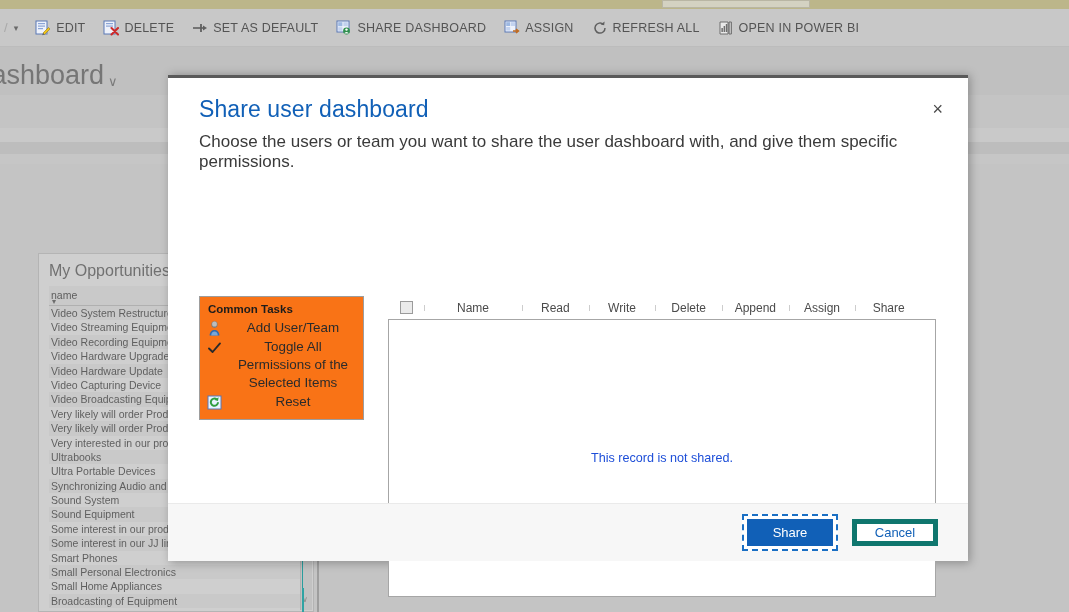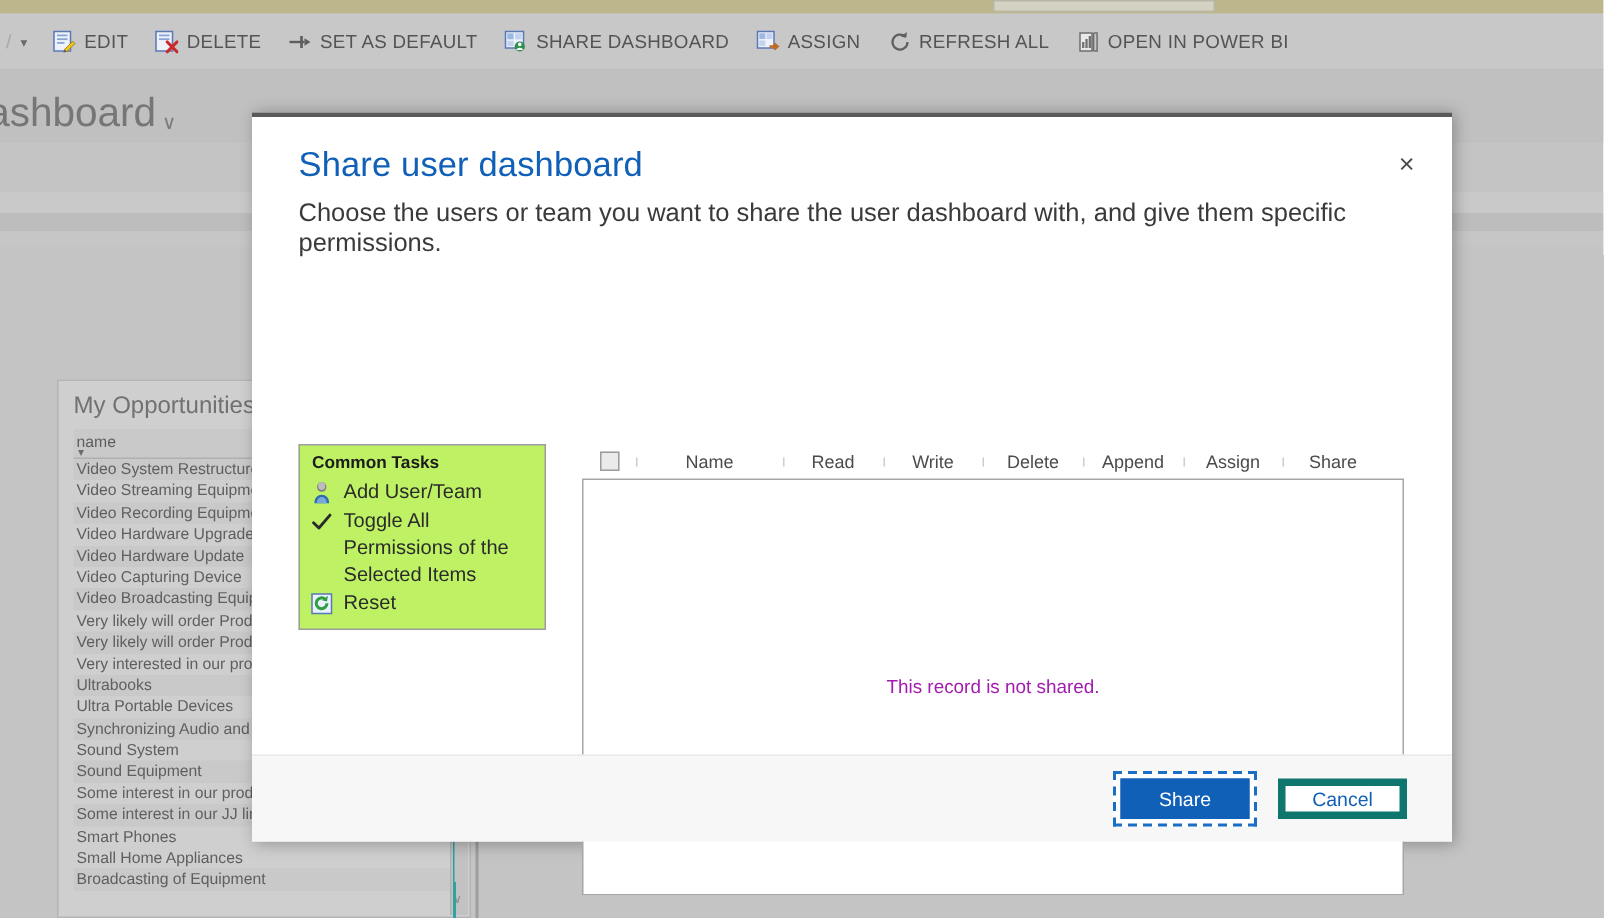--- a/index.html
+++ b/index.html
@@ -132,30 +132,30 @@
     position: absolute; right: 25px; top: 22px;
     font-size: 18px; color: #4a4a4a; line-height: 1; cursor: pointer;
     font-family: "Liberation Sans", sans-serif;
   }
 
   .modal-body { position: relative; height: 330px; }
 
   .common-tasks {
     position: absolute; left: 31px; top: 124px; width: 165px;
     border: 1px solid #9d9d9d; box-sizing: border-box;
-    background: #bef264; padding: 5px 6px 7px 6px;
+    background: #f97316; padding: 5px 6px 7px 6px;
   }
   .ct-title { font-size: 11.5px; font-weight: bold; color: #1c1c1c; padding: 1px 0 4px 2px;}
   .ct-item {
     display: flex; align-items: flex-start; gap: 6px;
     font-size: 13.4px; color: #2b2b2b; line-height: 18px; padding: 0 0 1px 0;
     cursor: pointer;
   }
   .ct-item .ct-ico { flex: 0 0 17px; width:17px; height:17px; margin-top:1px; }
-  .ct-label { flex: 1 1 auto; }
+  .ct-label { flex: 1 1 auto; text-align: center; }
 
   .grid-wrap { position: absolute; left: 220px; top: 124px; width: 548px; }
   .grid-head {
     display: flex; align-items: center; height: 23px;
     font-size: 12px; color: #4b4b4b;
   }
   .gh-cell {
     position: relative; text-align: center; white-space: nowrap;
   }
   .gh-cell + .gh-cell::before {
@@ -172,21 +172,21 @@
   }
   .hdr-checkbox {
     width: 13px; height: 13px; border: 1px solid #9b9b9b; background: #ebebeb;
     display:inline-block; box-sizing:border-box;
   }
   .grid-area {
     border: 1px solid #a6a6a6; height: 278px; background: #fff;
     display: flex; align-items: center; justify-content: center;
     box-sizing: border-box;
   }
-  .empty-msg { font-size: 12.6px; color: #a21caf; }
+  .empty-msg { font-size: 12.6px; color: #1d4ed8; }
 
   .modal-footer {
     position: absolute; left: 0; right: 0; bottom: 0; height: 58px;
     background: #f7f7f7; border-top: 1px solid #eaeaea;
     display: flex; align-items: center; justify-content: flex-end;
     padding-right: 30px; gap: 14px; box-sizing: border-box;
   }
   .btn {
     font-size: 13px; box-sizing: border-box;
     height: 27px; min-width: 86px; padding: 0 14px;
@@ -333,20 +333,21 @@
           <div class="wrow alt">Very likely will order Product S</div>
           <div class="wrow">Very interested in our products</div>
           <div class="wrow alt">Ultrabooks</div>
           <div class="wrow">Ultra Portable Devices</div>
           <div class="wrow alt">Synchronizing Audio and Video</div>
           <div class="wrow">Sound System</div>
           <div class="wrow alt">Sound Equipment</div>
           <div class="wrow">Some interest in our products</div>
           <div class="wrow alt">Some interest in our JJ line of</div>
           <div class="wrow">Smart Phones</div>
+          <div class="wrow alt">Small Personal Electronics</div>
           <div class="wrow">Small Home Appliances</div>
           <div class="wrow alt">Broadcasting of Equipment</div>
         </div>
       <div class="wscroll">
         <span class="arrow-dn">∨</span>
       </div>
     </div>
     <div class="tealline"></div>
     <div class="tealline2"></div>
     <div class="rightpanel-divider"></div>

